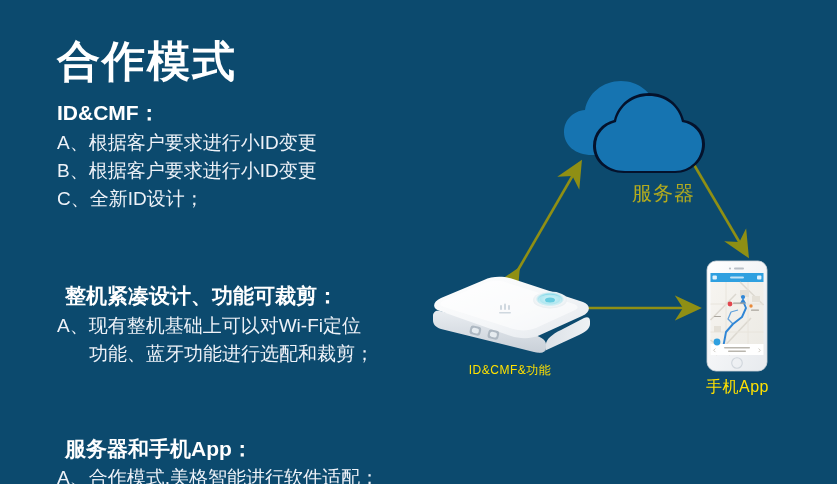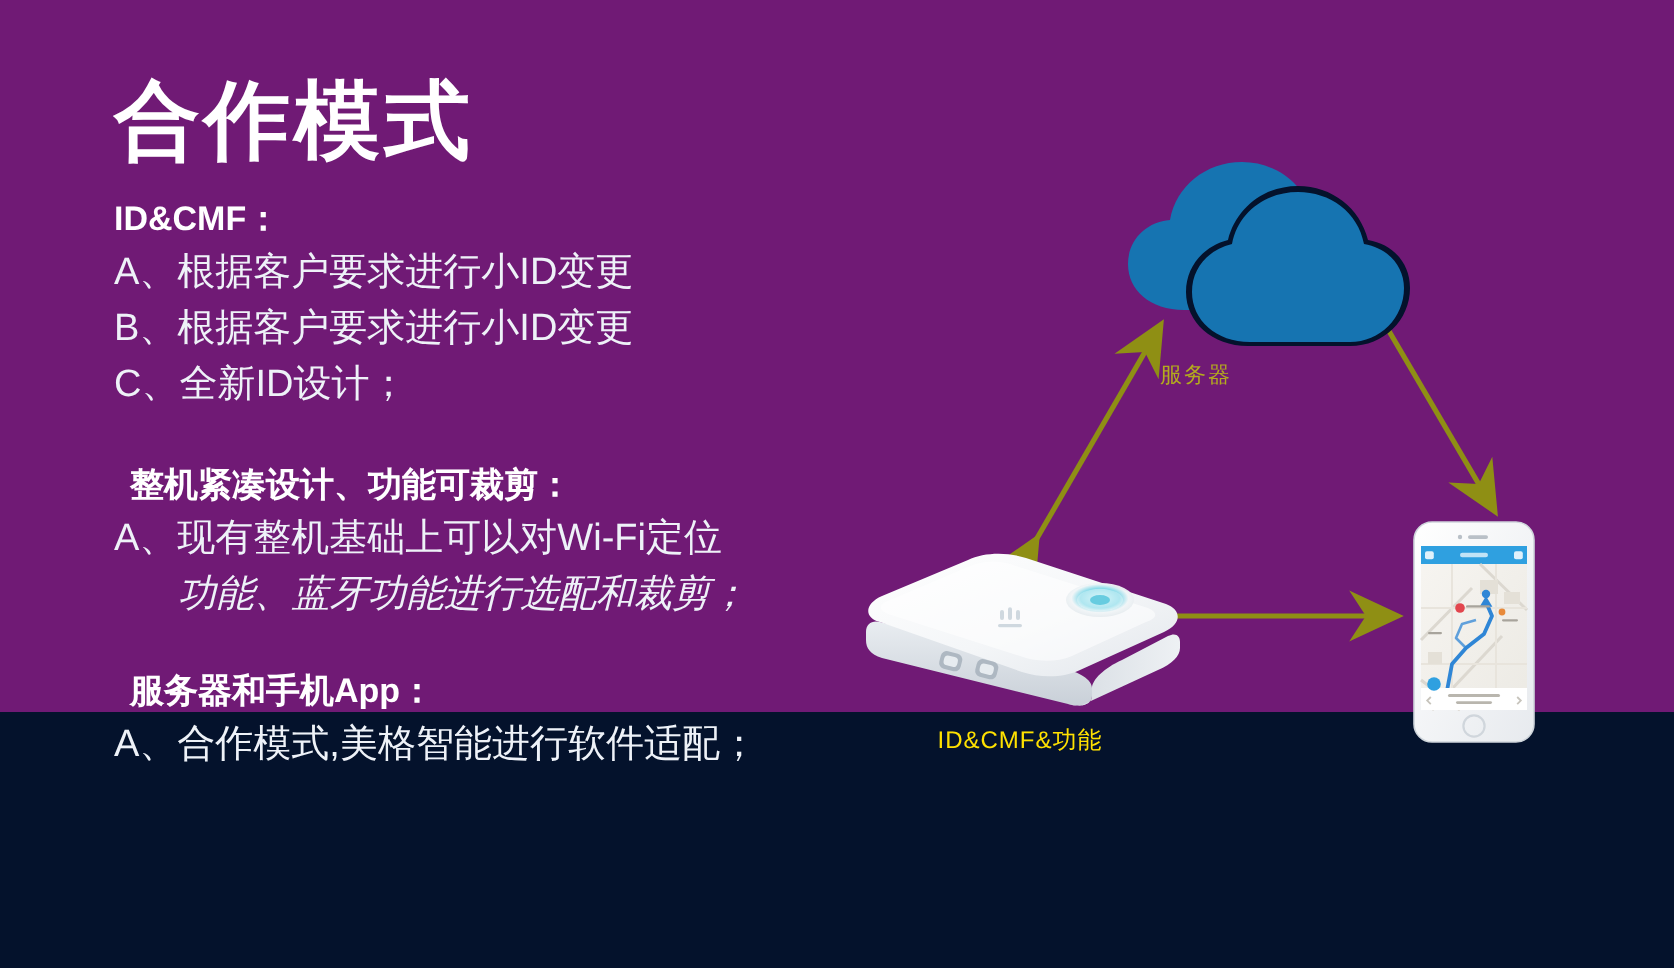--- a/index.html
+++ b/index.html
@@ -5,78 +5,78 @@
 <style>
   * { margin:0; padding:0; box-sizing:border-box; }
   html, body {
     width:837px; height:484px;
     background:#04122c;
     font-family:"Liberation Sans","DejaVu Sans",sans-serif;
     overflow:hidden;
   }
   #slide {
     position:relative;
-    width:837px; height:356px;
-    background:#701a75;
+    width:837px; height:484px;
+    background:#0c4a6e;
   }
 
   
   #text-col {
     position:absolute;
     left:57px; top:38px;
     width:400px;
   }
   #page-title {
     font-size:43px;
     font-weight:bold;
     color:#ffffff;
     letter-spacing:2px;
     line-height:1.1;
     margin-bottom:13px;
     white-space:nowrap;
   }
   .section { margin-bottom:4px; }
   .section-heading {
-    font-size:17px;
+    font-size:21px;
     font-weight:bold;
     color:#ffffff;
     line-height:1.45;
     white-space:nowrap;
   }
-  .section-heading.indented { padding-left:8px; }
+  .section-heading.indented { padding-left:8px;margin-top:44px; }
   .bullet {
     font-size:19px;
     color:#eef2f8;
     line-height:1.48;
     white-space:nowrap;
     font-weight:400;
   }
-  .bullet.cont { padding-left:32px;font-style:italic; }
+  .bullet.cont { padding-left:32px; }
   .gap { height:20px; }
   .gap-sm { height:18px; }
 
   
   #diagram {
     position:absolute;
     left:410px; top:20px;
     width:427px; height:444px;
   }
 
   
   #cloud-group {
     position:absolute;
     left:152px; top:57px;
     width:145px; height:100px;
   }
   #label-server {
     position:absolute;
     left:170px; top:160px;
     width:115px;
-    text-align:left;
-    font-size:11px;
+    text-align:right;
+    font-size:20px;
     color:#b3ab1e;
     letter-spacing:1px;
     white-space:nowrap;
   }
 
   
   #device-group {
     position:absolute;
     left:18px; top:254px;
     width:165px; height:85px;
@@ -314,15 +314,16 @@
         <g fill="#b9b6ae">
           <rect x="18" y="87" width="26" height="1.5" rx="0.75"></rect>
           <rect x="22" y="90.6" width="18" height="1.4" rx="0.7"></rect>
         </g>
         <path d="M9.4,88.5 l-1.8,1.8 l1.8,1.8" fill="none" stroke="#c7c4bc" stroke-width="0.9"></path>
         <path d="M52.6,88.5 l1.8,1.8 l-1.8,1.8" fill="none" stroke="#c7c4bc" stroke-width="0.9"></path>
 
         <circle cx="31" cy="103" r="5.3" fill="none" stroke="#d0d6dc" stroke-width="1.1"></circle>
       </svg>
     </div>
+    <div id="label-phone">手机App</div>
 
   </div>
 </div>
 
 </body></html>

